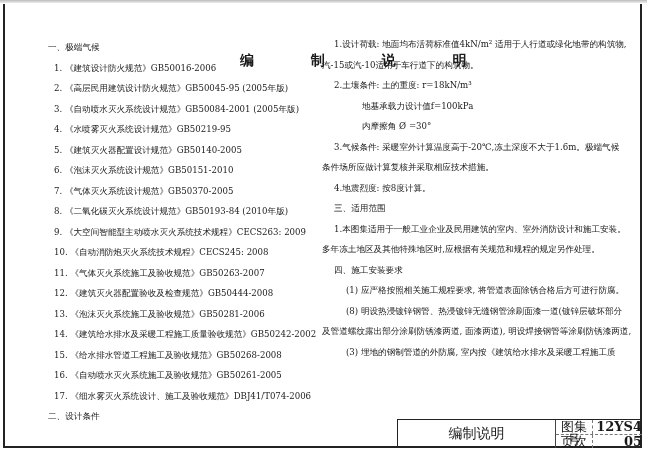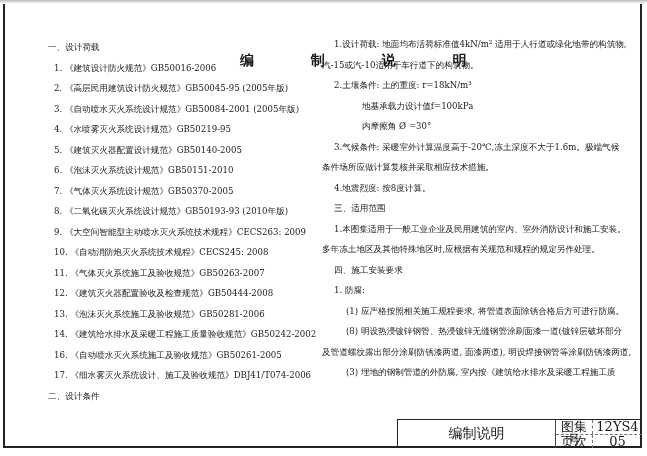--- a/index.html
+++ b/index.html
@@ -18,65 +18,65 @@
   .ind1 { padding-left:12px; }
   .ind2 { padding-left:40px; }
   .ind3 { padding-left:24px; }
   .ind0 { padding-left:0; }
   .tblock { position:absolute; left:397px; top:419px; width:243px; height:28px; border-top:1.5px solid #222; border-left:1.5px solid #222; }
   .tb-name { position:absolute; left:0; top:0; width:157px; height:28px; display:flex; align-items:center; justify-content:center; font-size:14px; font-family:"DejaVu Sans", sans-serif; }
   .tb-grid { position:absolute; left:157px; top:0; width:86px; height:28px; border-left:1px solid #444; }
   .tb-row { height:14px; display:flex; font-size:13px; }
   .tb-row + .tb-row { border-top:1px dashed #777; height:13px; }
   .tb-k { width:36px; text-align:center; line-height:13px; border-right:1px dashed #777; }
-  .tb-v { flex:1; text-align:center; line-height:13px; }
+  .tb-v { flex:1; text-align:right; line-height:13px;font-weight:bold; }
 </style>
 </head>
 <body>
 
 <div class="topline"></div>
 <div class="page"></div>
 
 <div class="title">编 制 说 明</div>
 
 <div class="col left">
-  <span class="ln">一、设计荷载</span>
+  <span class="ln">一、极端气候</span>
   <span class="ln item">1. 《建筑设计防火规范》GB50016-2006</span>
   <span class="ln item">2. 《高层民用建筑设计防火规范》GB50045-95 (2005年版)</span>
   <span class="ln item">3. 《自动喷水灭火系统设计规范》GB50084-2001 (2005年版)</span>
   <span class="ln item">4. 《水喷雾灭火系统设计规范》GB50219-95</span>
   <span class="ln item">5. 《建筑灭火器配置设计规范》GB50140-2005</span>
   <span class="ln item">6. 《泡沫灭火系统设计规范》GB50151-2010</span>
   <span class="ln item">7. 《气体灭火系统设计规范》GB50370-2005</span>
-  <span class="ln item">8. 《二氧化碳灭火系统设计规范》GB50193-93 (2010年版)</span>
+  <span class="ln item">8. 《二氧化碳灭火系统设计规范》GB50193-84 (2010年版)</span>
   <span class="ln item">9. 《大空间智能型主动喷水灭火系统技术规程》CECS263: 2009</span>
   <span class="ln item">10. 《自动消防炮灭火系统技术规程》CECS245: 2008</span>
   <span class="ln item">11. 《气体灭火系统施工及验收规范》GB50263-2007</span>
   <span class="ln item">12. 《建筑灭火器配置验收及检查规范》GB50444-2008</span>
   <span class="ln item">13. 《泡沫灭火系统施工及验收规范》GB50281-2006</span>
   <span class="ln item">14. 《建筑给水排水及采暖工程施工质量验收规范》GB50242-2002</span>
+  <span class="ln item">15. 《给水排水管道工程施工及验收规范》GB50268-2008</span>
   <span class="ln item">16. 《自动喷水灭火系统施工及验收规范》GB50261-2005</span>
   <span class="ln item">17. 《细水雾灭火系统设计、施工及验收规范》DBJ41/T074-2006</span>
   <span class="ln">二、设计条件</span>
 </div>
 
 <div class="col right">
   <span class="ln ind1">1.设计荷载: 地面均布活荷标准值4kN/m² 适用于人行道或绿化地带的构筑物,</span>
   <span class="ln ind0">汽-15或汽-10适用于车行道下的构筑物。</span>
   <span class="ln ind1">2.土壤条件: 土的重度: r=18kN/m³</span>
   <span class="ln ind2">地基承载力设计值f=100kPa</span>
   <span class="ln ind2">内摩擦角 Ø =30°</span>
   <span class="ln ind1">3.气候条件: 采暖室外计算温度高于-20℃,冻土深度不大于1.6m。极端气候</span>
   <span class="ln ind0">条件场所应做计算复核并采取相应技术措施。</span>
   <span class="ln ind1">4.地震烈度: 按8度计算。</span>
   <span class="ln ind1">三、适用范围</span>
   <span class="ln ind1">1.本图集适用于一般工业企业及民用建筑的室内、室外消防设计和施工安装。</span>
   <span class="ln ind0">多年冻土地区及其他特殊地区时,应根据有关规范和规程的规定另作处理。</span>
   <span class="ln ind1">四、施工安装要求</span>
-  <span class="ln ind1">1. 防腐:</span>
   <span class="ln ind3">(1) 应严格按照相关施工规程要求, 将管道表面除锈合格后方可进行防腐。</span>
   <span class="ln ind3">(8) 明设热浸镀锌钢管、热浸镀锌无缝钢管涂刷面漆一道(镀锌层破坏部分</span>
   <span class="ln ind0">及管道螺纹露出部分涂刷防锈漆两道, 面漆两道), 明设焊接钢管等涂刷防锈漆两道,</span>
   <span class="ln ind3">(3) 埋地的钢制管道的外防腐, 室内按《建筑给水排水及采暖工程施工质</span>
 </div>
 
 <div class="tblock">
   <div class="tb-name">编制说明</div>
   <div class="tb-grid">
     <div class="tb-row">

